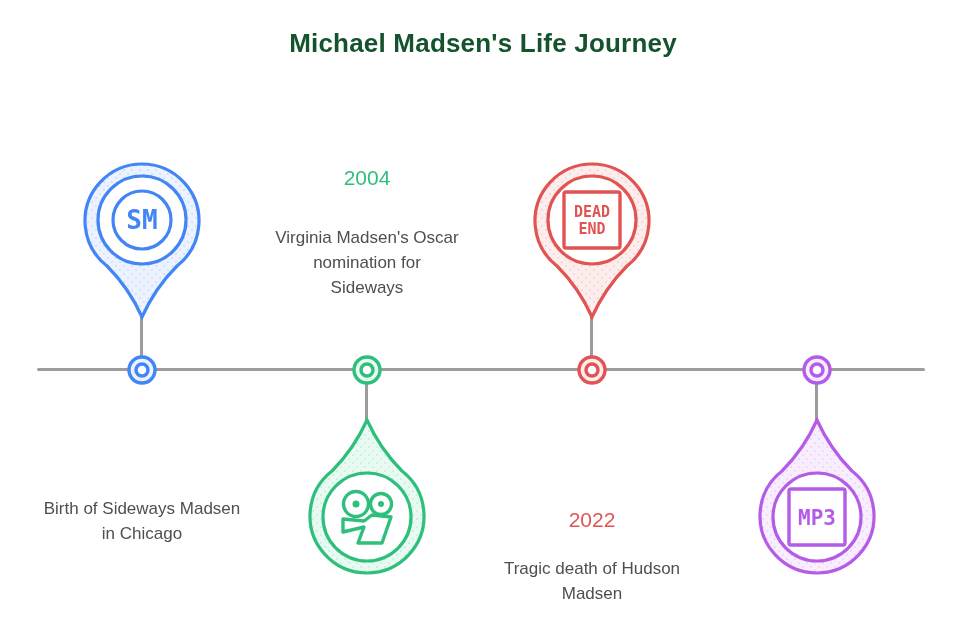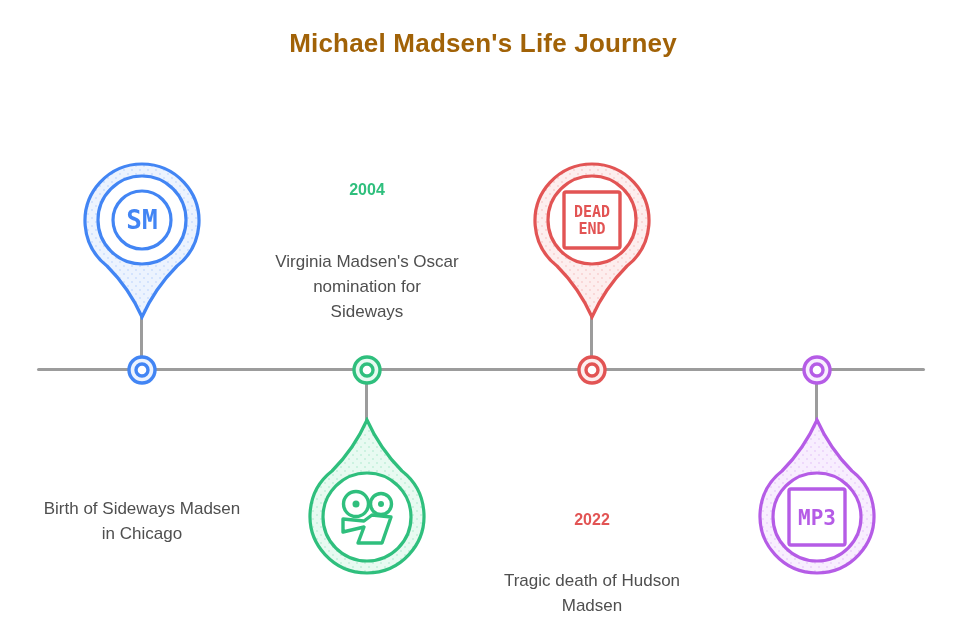--- a/index.html
+++ b/index.html
@@ -2,21 +2,21 @@
 <html><head>
 <meta charset="utf-8">
 <style>
   html,body{margin:0;padding:0;background:#fff;}
   .stage{
     position:relative;width:966px;height:629px;background:#ffffff;
     font-family:"Liberation Sans",sans-serif;overflow:hidden;
   }
   .title{
     position:absolute;left:0;right:0;top:28px;margin:0;
-    text-align:center;font-size:26px;font-weight:700;color:#a16207;
+    text-align:center;font-size:26px;font-weight:700;color:#14532d;
     letter-spacing:.2px;
   }
   .hline{
     position:absolute;left:37px;top:368px;width:888px;height:3px;
     background:#9c9c9c;border-radius:2px;
   }
   .connector{
     position:absolute;width:3px;background:#9c9c9c;
   }
   .abs{position:absolute;}
@@ -30,21 +30,21 @@
   .ring{fill:#ffffff;stroke:var(--accent);stroke-width:3.2;}
   .glyph{fill:none;stroke:var(--accent);stroke-width:3.4;stroke-linejoin:round;stroke-linecap:round;}
   .glyph-fill{fill:var(--accent);stroke:none;}
   .icon-text{
     fill:var(--accent);font-family:"DejaVu Sans Mono",monospace;font-weight:700;
   }
   .node-outer{fill:var(--tint);stroke:var(--accent);stroke-width:3.4;}
   .node-inner{fill:#ffffff;stroke:var(--accent);stroke-width:3.4;}
   .event-text{position:absolute;text-align:center;white-space:pre-line;}
   .event-date{
-    font-size:16px;font-weight:700;line-height:28px;color:var(--accent);margin:12px;
+    font-size:21px;font-weight:400;line-height:28px;color:var(--accent);margin:0;
   }
   .event-desc{
     font-size:17px;line-height:25px;color:#4f4f4f;margin:4px 0 0 0;
   }
 </style>
 </head>
 <body>
 
 <div class="stage">
 
@@ -124,21 +124,21 @@
     <g>
       <rect class="glyph" x="-28" y="-28" width="56" height="56" rx="2" stroke-width="3.2"></rect>
       <text class="icon-text" x="0" y="-3" font-size="15" text-anchor="middle">DEAD</text>
       <text class="icon-text" x="0" y="14" font-size="15" text-anchor="middle">END</text>
     </g>
   </svg>
   <svg class="abs ev-2" style="left:575px;top:353px;" width="34" height="34" viewBox="-17 -17 34 34">
     <circle class="node-outer" cx="0" cy="0" r="13"></circle>
     <circle class="node-inner" cx="0" cy="0" r="6"></circle>
   </svg>
-  <div class="event-text ev-2" style="left:477px;top:476px;width:230px;">
+  <div class="event-text ev-2" style="left:477px;top:488px;width:230px;">
     <div class="event-date">2022</div>
     <div class="event-desc">Tragic death of Hudson
 Madsen</div>
   </div>
 
   <div class="event-text ev-3" style="left:707px;top:177px;width:220px;">
   </div>
   <svg class="abs ev-3" style="left:800px;top:353px;" width="34" height="34" viewBox="-17 -17 34 34">
     <circle class="node-outer" cx="0" cy="0" r="13"></circle>
     <circle class="node-inner" cx="0" cy="0" r="6"></circle>

